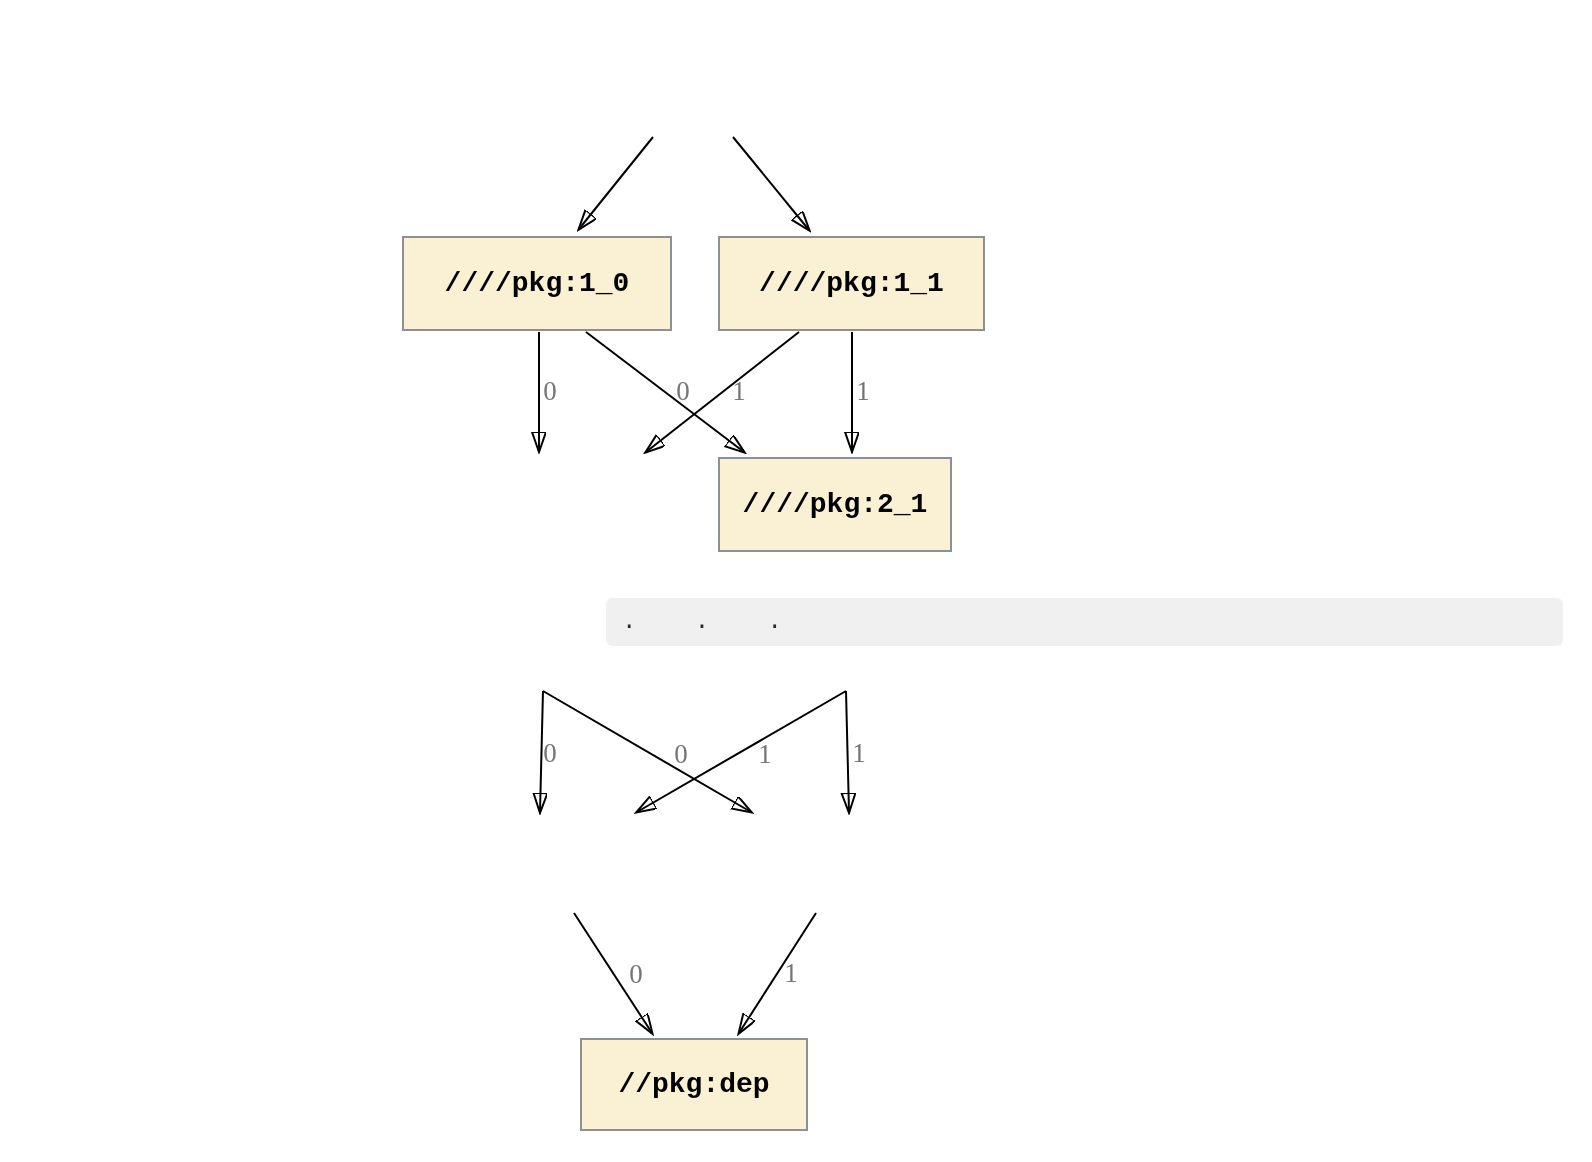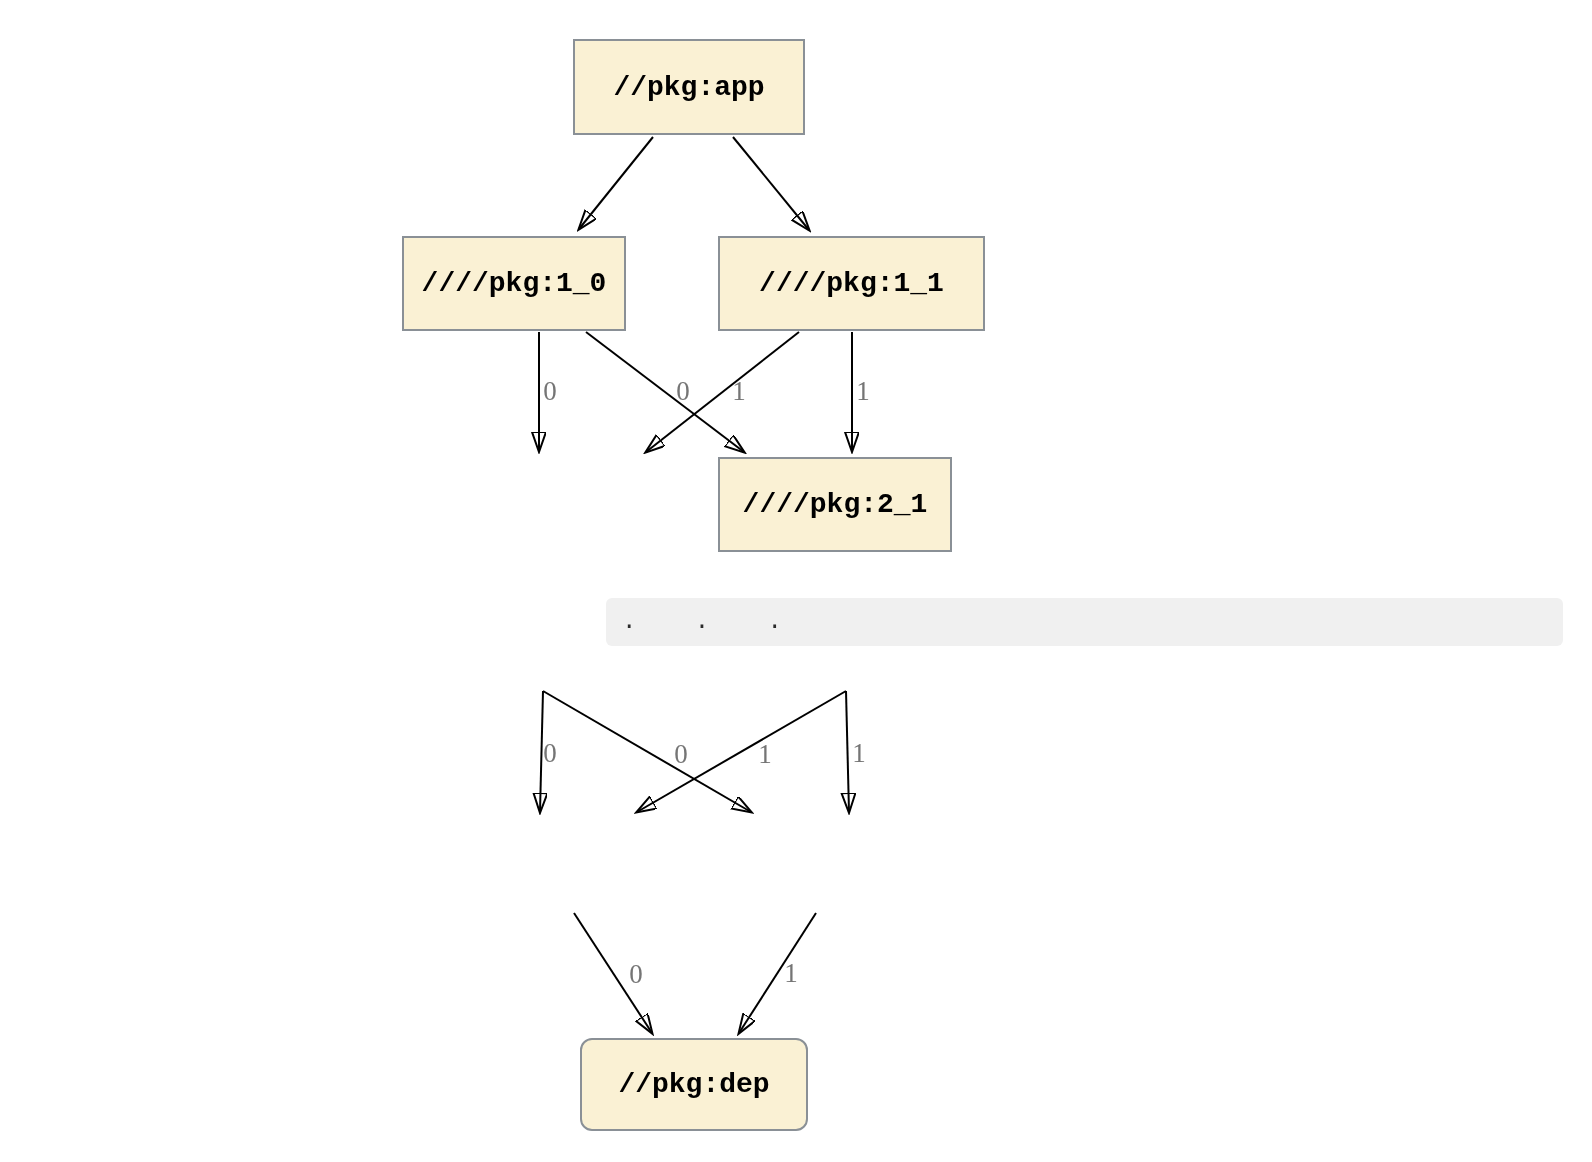--- a/index.html
+++ b/index.html
@@ -25,27 +25,27 @@
     position:absolute;
     box-sizing:border-box;
     background:var(--node-fill);
     border:2px solid var(--node-border);
     display:flex;align-items:center;justify-content:center;
     font-family:"Liberation Mono",monospace;
     font-weight:bold;font-size:28px;color:#000;
     white-space:nowrap;
   }
   #n-app {left:573px;top:39px; width:232px;height:96px;}
-  #n-1-0 {left:402px;top:236px;width:224px;height:95px;}
+  #n-1-0 {left:402px;top:236px;width:270px;height:95px;}
   #n-1-1 {left:718px;top:236px;width:267px;height:95px;}
   #n-2-0 {left:402px;top:457px;width:270px;height:95px;}
   #n-2-1 {left:718px;top:457px;width:234px;height:95px;}
   #n-n-0 {left:402px;top:817px;width:270px;height:95px;}
   #n-n-1 {left:718px;top:817px;width:267px;height:95px;}
-  #n-dep {left:580px;top:1038px;width:228px;height:93px;border-radius:12px;}
+  #n-dep {left:580px;top:1038px;width:228px;height:93px;}
   .elabel{
     position:absolute;
     transform:translate(-50%,-50%);
     font-family:"Liberation Serif",serif;
     font-size:27px;line-height:1;
     color:var(--edge-label-color);
   }
   #el-t0{left:550px;top:391px;}
   #el-t1{left:683px;top:391px;}
   #el-t2{left:739px;top:391px;}
@@ -90,21 +90,20 @@
     <path d="M799,332 L646,452" marker-end="url(#arrow)"></path>
     <path d="M852,332 L852,451" marker-end="url(#arrow)"></path>
     <path d="M543,691 L540,812" marker-end="url(#arrow)"></path>
     <path d="M543,691 L751,812" marker-end="url(#arrow)"></path>
     <path d="M846,691 L637,812" marker-end="url(#arrow)"></path>
     <path d="M846,691 L849,812" marker-end="url(#arrow)"></path>
     <path d="M574,913 L652,1033" marker-end="url(#arrow)"></path>
     <path d="M816,913 L739,1033" marker-end="url(#arrow)"></path>
   </svg>
 
-  <div class="node" id="n-app">//pkg:app</div>
   <div class="node" id="n-1-0">////pkg:1_0</div>
   <div class="node" id="n-1-1">////pkg:1_1</div>
   <div class="node" id="n-2-1">////pkg:2_1</div>
   <div class="node" id="n-dep">//pkg:dep</div>
 
   <div class="elabel" id="el-t0">0</div>
   <div class="elabel" id="el-t1">0</div>
   <div class="elabel" id="el-t2">1</div>
   <div class="elabel" id="el-t3">1</div>
   <div class="elabel" id="el-b0">0</div>

